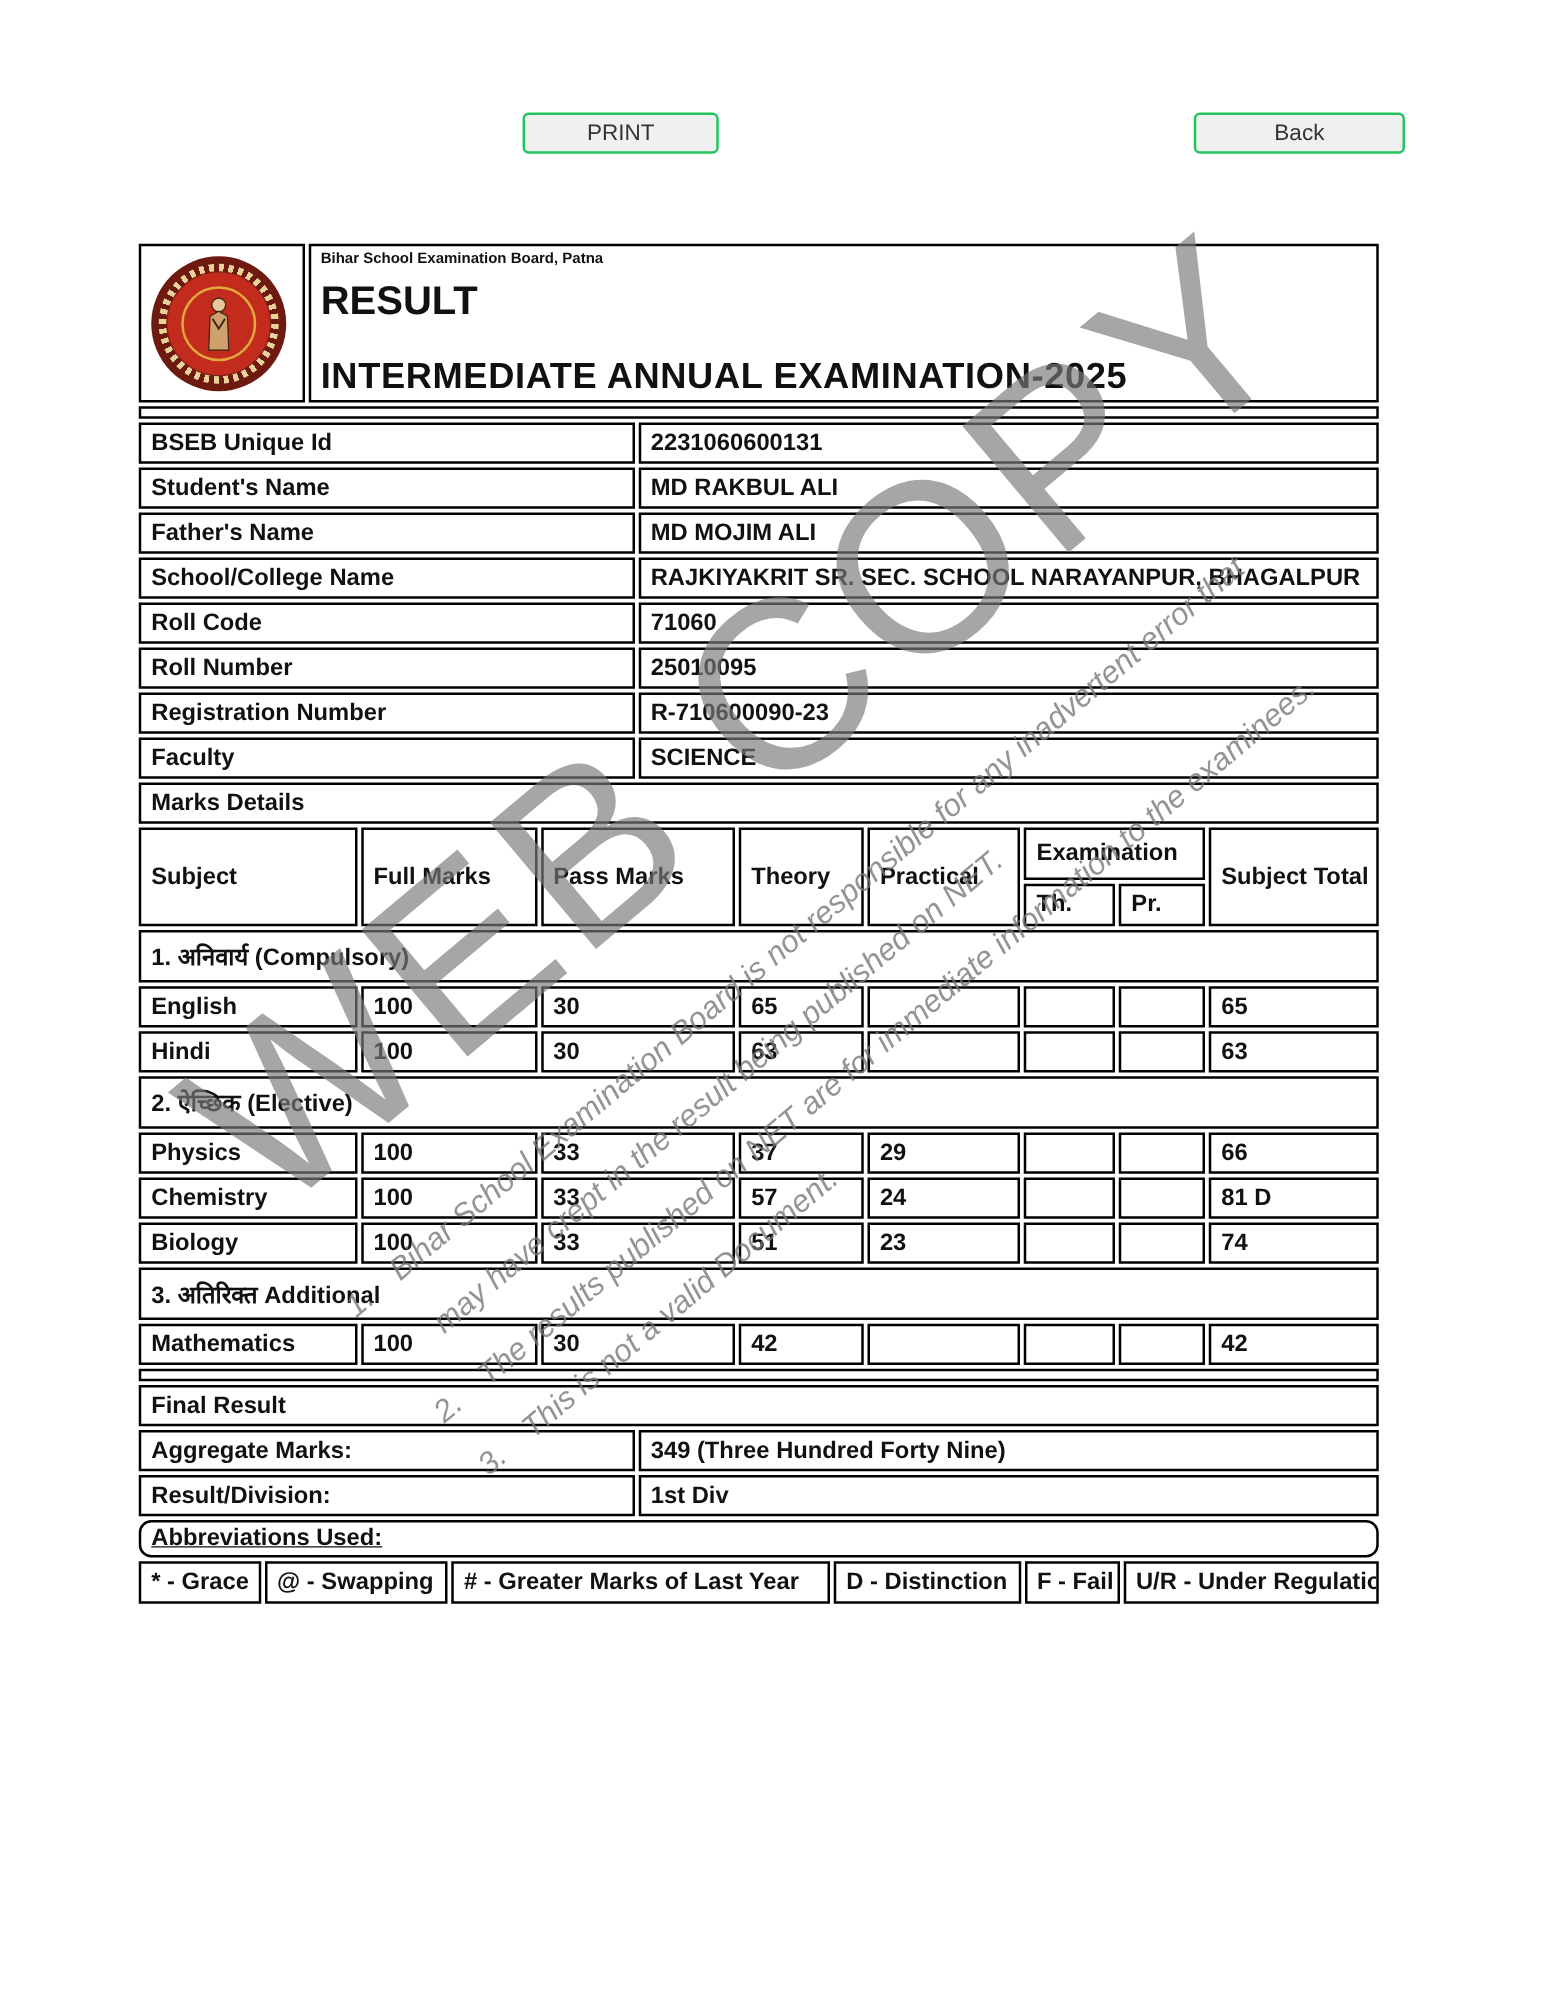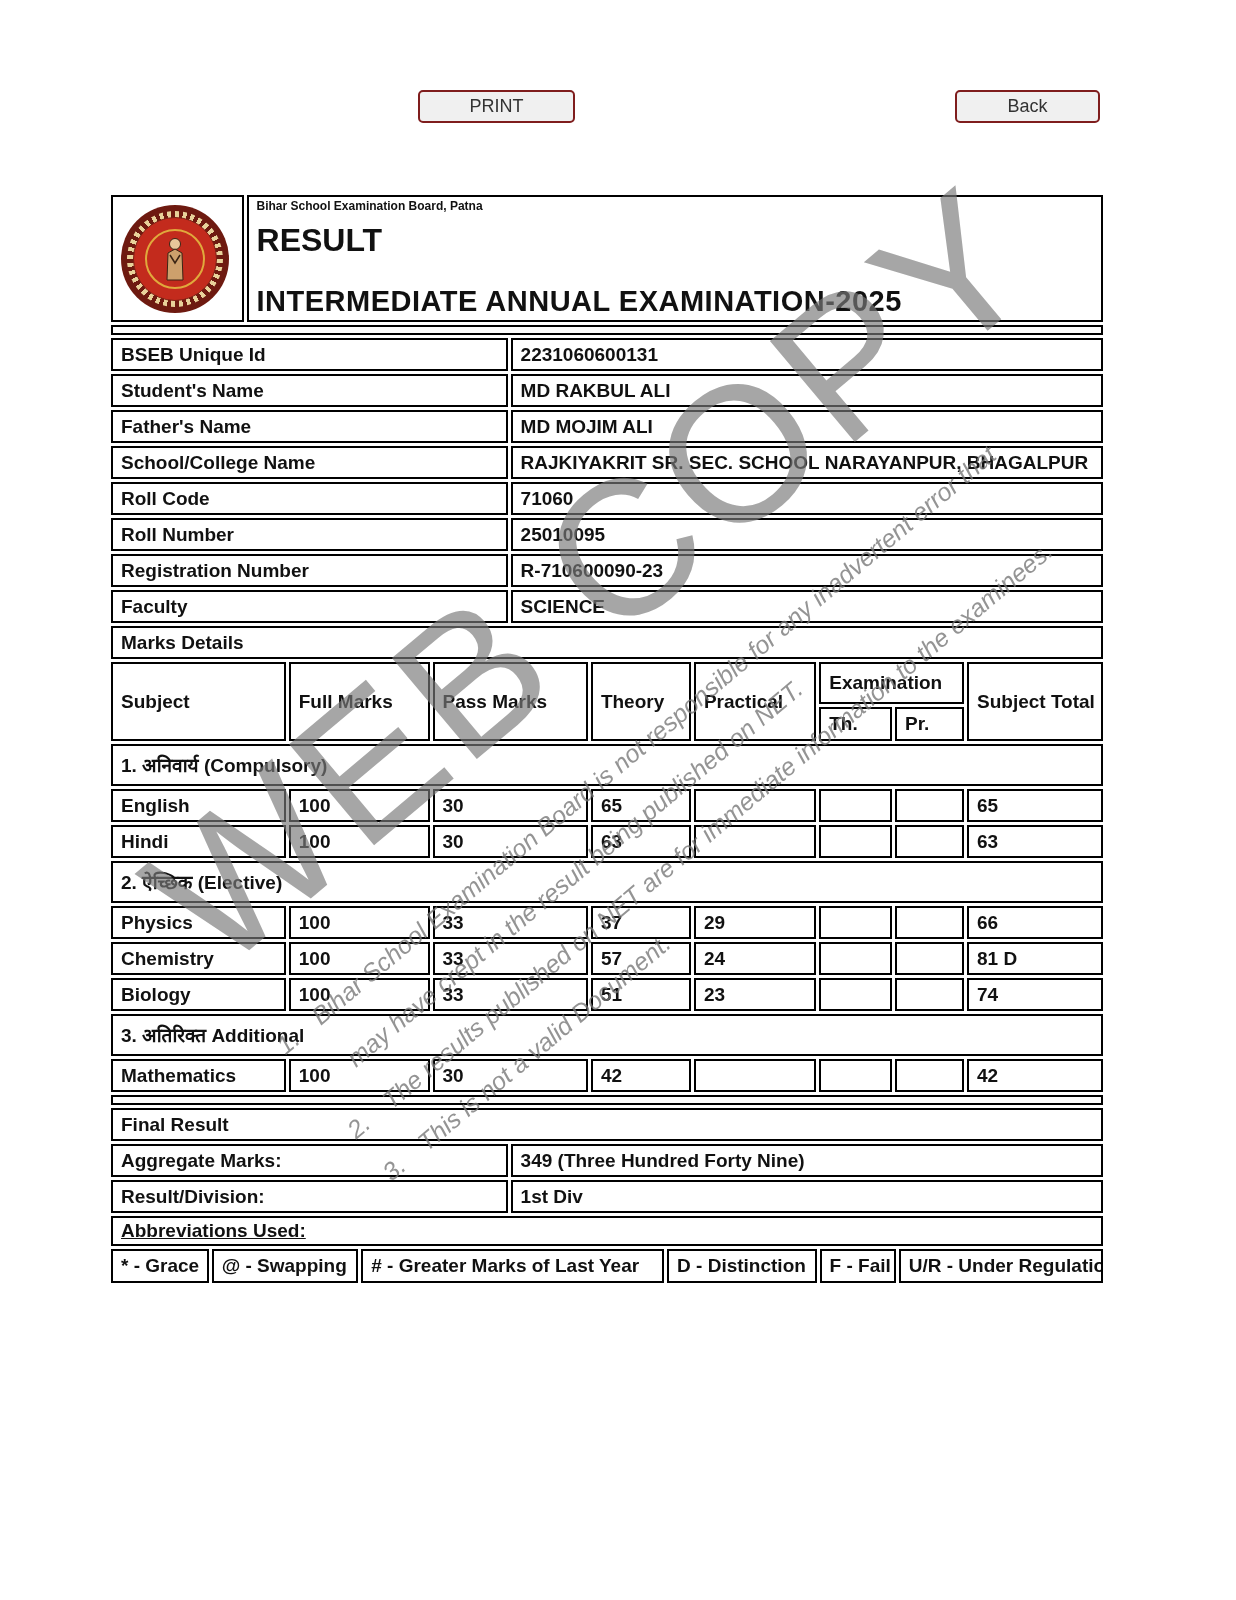--- a/index.html
+++ b/index.html
@@ -3,26 +3,26 @@
 <meta charset="utf-8">
 <style>
   html,body { margin:0; padding:0; }
   body {
     width:1236px; height:1600px; position:relative; overflow:hidden;
     background:#ffffff; font-family:"Liberation Sans", sans-serif; color:#111;
   }
   
   .btn {
     position:absolute; top:90px; height:33px; box-sizing:border-box;
-    background:#f0f0f0; border:2px solid #7f1d1d; border-radius:5px;
+    background:#f0f0f0; border:2px solid #22c55e; border-radius:5px;
     display:flex; align-items:center; justify-content:center;
     font-size:18px; color:#333; cursor:pointer;
   }
   #print-btn { left:418px; width:157px; }
-  #back-btn  { left:955px; width:145px; }
+  #back-btn  { left:955px; width:169px; }
 
   
   .sheet { position:absolute; left:108px; top:192px; width:998px; z-index:2; }
   table.grid { border-collapse:separate; border-spacing:3px; width:100%; table-layout:fixed; }
   table.grid + table.grid { margin-top:-3px; }
   table.grid td, table.grid th {
     border:2px solid #000; padding:2px 8px; box-sizing:border-box;
     font-size:19px; font-weight:700; color:#111; overflow:hidden;
     white-space:nowrap; vertical-align:middle; text-align:left; background:transparent;
   }
@@ -33,21 +33,21 @@
   td.logo-cell { height:118px; text-align:center; vertical-align:middle; }
   td.title-cell { text-align:center; }
   .board-name { font-size:12px; }
   .result-line { font-size:32px; margin-top:9px; }
   .exam-line { font-size:29px; margin-top:26px; letter-spacing:0.5px; }
   
   tr.mk-head1 th { height:42px; }
   tr.mk-head2 th { height:34px;margin-top:37px; }
   td.section-cell { height:42px; font-size:20px; }
   
-  td.abbr-title { text-align:center; text-decoration:underline; height:16px; }
+  td.abbr-title { text-align:center; text-decoration:underline; height:16px;border-radius:10px; }
   td.abbr-cell { text-align:center; padding:2px 2px; font-size:18px; height:34px; }
 
   
   .seal { width:108px; height:108px; border-radius:50%; background:#6e1a10;
           display:inline-flex; align-items:center; justify-content:center; }
   .seal-dots { width:96px; height:96px; border-radius:50%;
           background:repeating-conic-gradient(#e8d29a 0deg 5deg, #6e1a10 5deg 10deg);
           display:flex; align-items:center; justify-content:center; }
   .seal-red { width:82px; height:82px; border-radius:50%; background:#c32b1d;
           border:1px solid #7c1f14; display:flex; align-items:center; justify-content:center; }

